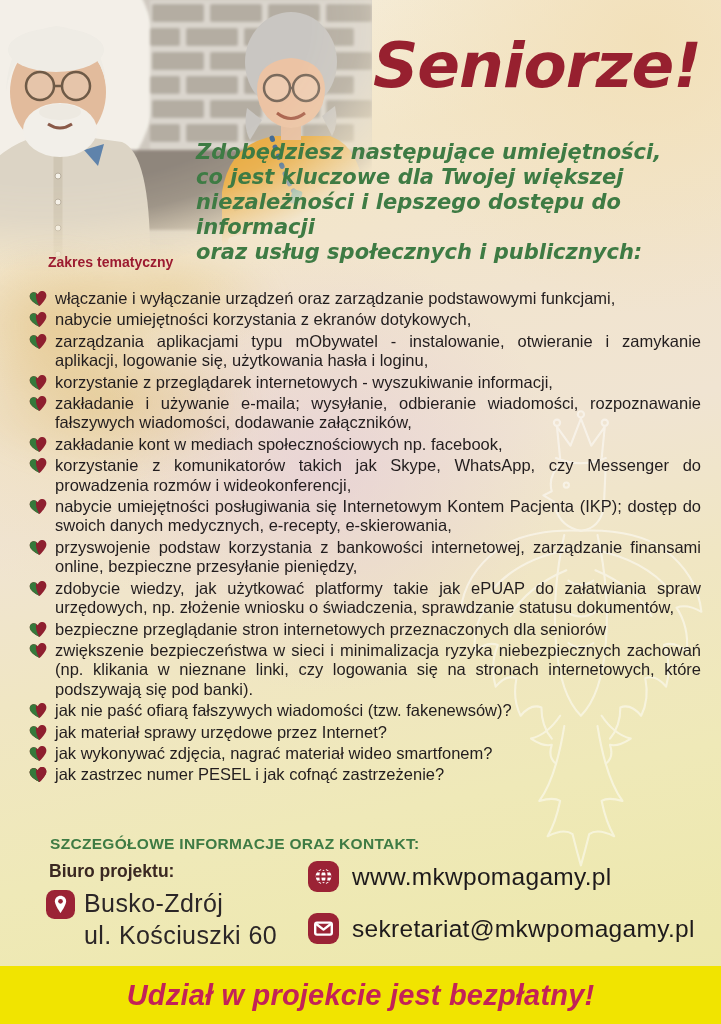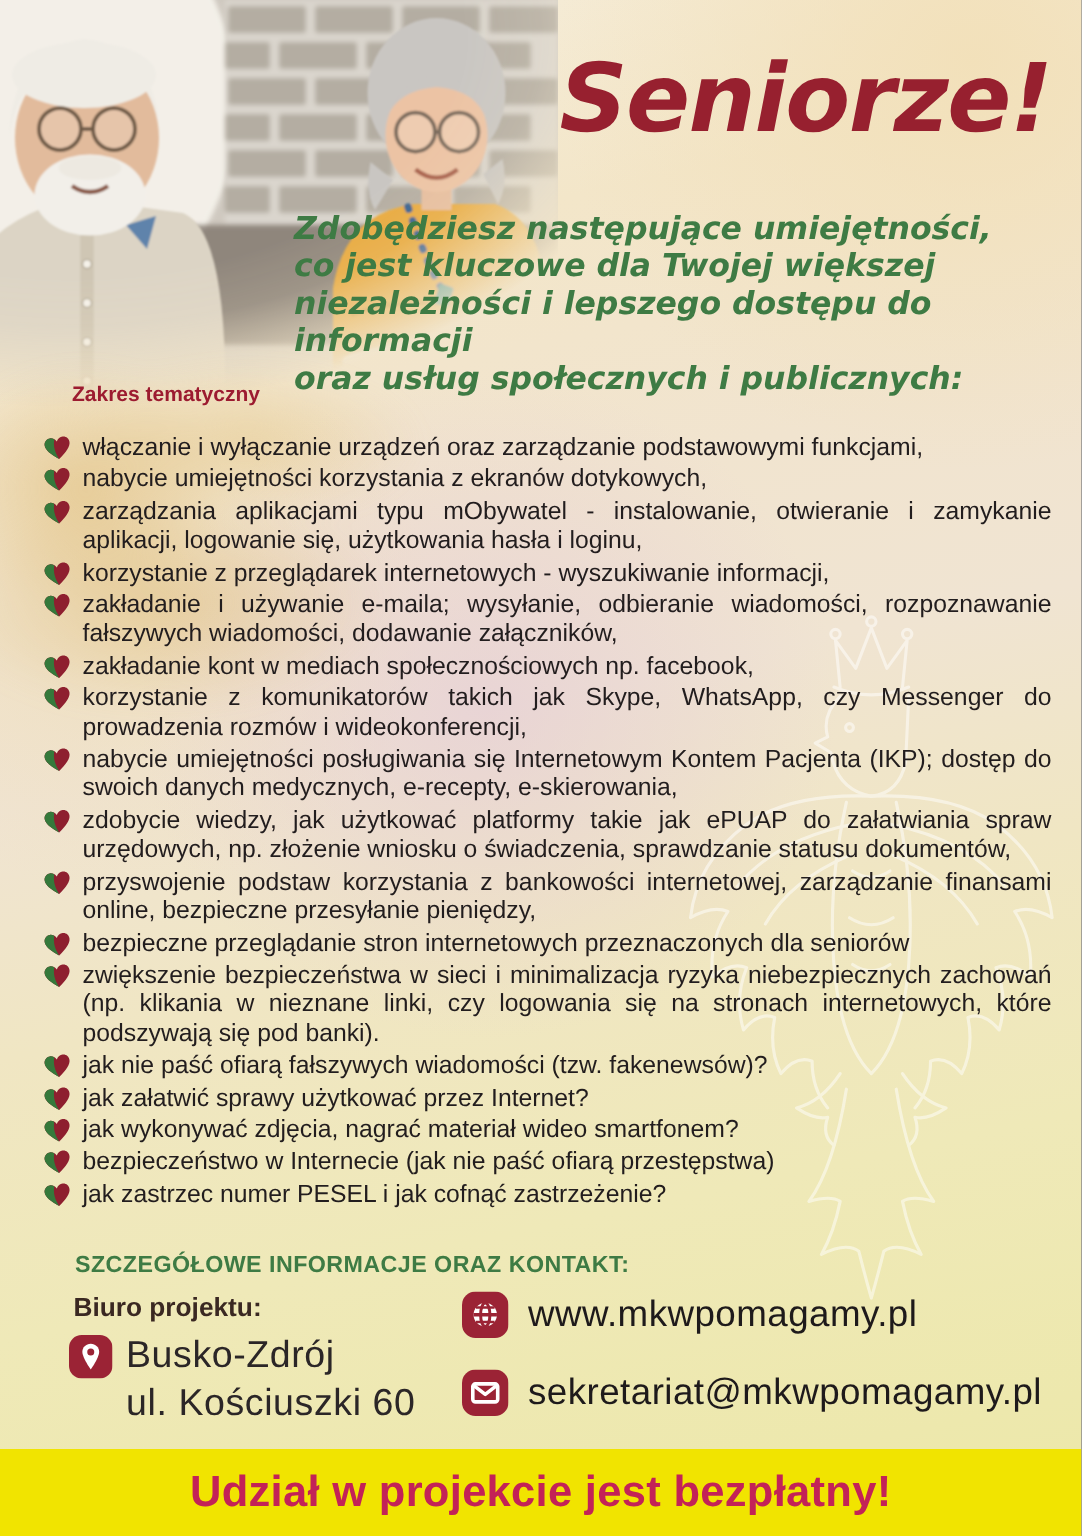--- a/index.html
+++ b/index.html
@@ -47,21 +47,21 @@
   .cicon{width:31px;height:31px;flex:0 0 31px;display:block;}
   .addr-row .cicon{width:29px;height:29px;flex-basis:29px;margin-top:2px;}
   .addr-text div{font-size:25px;line-height:1.26;color:#2B2627;letter-spacing:.4px;}
   .channels{position:absolute;top:861px;left:308px;display:flex;flex-direction:column;gap:21px;}
   .chan-row{display:flex;align-items:center;gap:13px;}
   .chan-row .txt{font-size:24.5px;color:#1E1A1B;letter-spacing:.3px;}
   .chan-row.phone .txt{font-size:29px;font-weight:700;color:#121011;letter-spacing:3px;}
   
   .footer{position:absolute;left:0;right:0;bottom:0;height:58px;background:#F1E400;
     display:flex;align-items:center;justify-content:center;}
-  .footer span{font-size:29px;font-weight:800;color:#C32257;letter-spacing:.2px;}
+  .footer span{font-size:29px;font-weight:800;color:#C32257;letter-spacing:.2px;font-style:italic;}
 </style>
 </head>
 <body>
 
 <div class="page">
 
   <div class="photo">
     <svg width="372" height="272" viewBox="0 0 372 272">
       <defs>
         <filter id="b1" x="-20%" y="-20%" width="140%" height="140%">
@@ -235,63 +235,63 @@
             <g transform="rotate(-8 10 9)">
               <path d="M10,16.5 C4.4,12.2 1.2,8.8 1.2,5.6 C1.2,3.1 3.1,1.2 5.5,1.2 C7.3,1.2 9,2.3 10,4 C11,2.3 12.7,1.2 14.5,1.2 C16.9,1.2 18.8,3.1 18.8,5.6 C18.8,8.8 15.6,12.2 10,16.5 Z" fill="#8E1F2F"></path>
               <path d="M10,16.5 C4.4,12.2 1.2,8.8 1.2,5.6 C1.2,3.1 3.1,1.2 5.5,1.2 C6.6,1.2 7.7,1.6 8.5,2.4 C7,6.5 7.6,11.2 10,16.5 Z" fill="#35793B"></path>
             </g>
           </svg></span><span class="t">nabycie umiejętności posługiwania się Internetowym Kontem Pacjenta (IKP); dostęp do swoich danych medycznych, e-recepty, e-skierowania,</span></li>
     <li><span class="heart"><svg viewBox="0 0 20 18" width="19" height="18">
             <g transform="rotate(-8 10 9)">
               <path d="M10,16.5 C4.4,12.2 1.2,8.8 1.2,5.6 C1.2,3.1 3.1,1.2 5.5,1.2 C7.3,1.2 9,2.3 10,4 C11,2.3 12.7,1.2 14.5,1.2 C16.9,1.2 18.8,3.1 18.8,5.6 C18.8,8.8 15.6,12.2 10,16.5 Z" fill="#8E1F2F"></path>
               <path d="M10,16.5 C4.4,12.2 1.2,8.8 1.2,5.6 C1.2,3.1 3.1,1.2 5.5,1.2 C6.6,1.2 7.7,1.6 8.5,2.4 C7,6.5 7.6,11.2 10,16.5 Z" fill="#35793B"></path>
             </g>
+          </svg></span><span class="t">przyswojenie podstaw korzystania z bankowości internetowej, zarządzanie finansami online, bezpieczne przesyłanie pieniędzy,</span></li>
+    <li><span class="heart"><svg viewBox="0 0 20 18" width="19" height="18">
+            <g transform="rotate(-8 10 9)">
+              <path d="M10,16.5 C4.4,12.2 1.2,8.8 1.2,5.6 C1.2,3.1 3.1,1.2 5.5,1.2 C7.3,1.2 9,2.3 10,4 C11,2.3 12.7,1.2 14.5,1.2 C16.9,1.2 18.8,3.1 18.8,5.6 C18.8,8.8 15.6,12.2 10,16.5 Z" fill="#8E1F2F"></path>
+              <path d="M10,16.5 C4.4,12.2 1.2,8.8 1.2,5.6 C1.2,3.1 3.1,1.2 5.5,1.2 C6.6,1.2 7.7,1.6 8.5,2.4 C7,6.5 7.6,11.2 10,16.5 Z" fill="#35793B"></path>
+            </g>
           </svg></span><span class="t">zdobycie wiedzy, jak użytkować platformy takie jak ePUAP do załatwiania spraw urzędowych, np. złożenie wniosku o świadczenia, sprawdzanie statusu dokumentów,</span></li>
     <li><span class="heart"><svg viewBox="0 0 20 18" width="19" height="18">
             <g transform="rotate(-8 10 9)">
               <path d="M10,16.5 C4.4,12.2 1.2,8.8 1.2,5.6 C1.2,3.1 3.1,1.2 5.5,1.2 C7.3,1.2 9,2.3 10,4 C11,2.3 12.7,1.2 14.5,1.2 C16.9,1.2 18.8,3.1 18.8,5.6 C18.8,8.8 15.6,12.2 10,16.5 Z" fill="#8E1F2F"></path>
               <path d="M10,16.5 C4.4,12.2 1.2,8.8 1.2,5.6 C1.2,3.1 3.1,1.2 5.5,1.2 C6.6,1.2 7.7,1.6 8.5,2.4 C7,6.5 7.6,11.2 10,16.5 Z" fill="#35793B"></path>
             </g>
-          </svg></span><span class="t">przyswojenie podstaw korzystania z bankowości internetowej, zarządzanie finansami online, bezpieczne przesyłanie pieniędzy,</span></li>
-    <li><span class="heart"><svg viewBox="0 0 20 18" width="19" height="18">
-            <g transform="rotate(-8 10 9)">
-              <path d="M10,16.5 C4.4,12.2 1.2,8.8 1.2,5.6 C1.2,3.1 3.1,1.2 5.5,1.2 C7.3,1.2 9,2.3 10,4 C11,2.3 12.7,1.2 14.5,1.2 C16.9,1.2 18.8,3.1 18.8,5.6 C18.8,8.8 15.6,12.2 10,16.5 Z" fill="#8E1F2F"></path>
-              <path d="M10,16.5 C4.4,12.2 1.2,8.8 1.2,5.6 C1.2,3.1 3.1,1.2 5.5,1.2 C6.6,1.2 7.7,1.6 8.5,2.4 C7,6.5 7.6,11.2 10,16.5 Z" fill="#35793B"></path>
-            </g>
           </svg></span><span class="t">bezpieczne przeglądanie stron internetowych przeznaczonych dla seniorów</span></li>
     <li><span class="heart"><svg viewBox="0 0 20 18" width="19" height="18">
             <g transform="rotate(-8 10 9)">
               <path d="M10,16.5 C4.4,12.2 1.2,8.8 1.2,5.6 C1.2,3.1 3.1,1.2 5.5,1.2 C7.3,1.2 9,2.3 10,4 C11,2.3 12.7,1.2 14.5,1.2 C16.9,1.2 18.8,3.1 18.8,5.6 C18.8,8.8 15.6,12.2 10,16.5 Z" fill="#8E1F2F"></path>
               <path d="M10,16.5 C4.4,12.2 1.2,8.8 1.2,5.6 C1.2,3.1 3.1,1.2 5.5,1.2 C6.6,1.2 7.7,1.6 8.5,2.4 C7,6.5 7.6,11.2 10,16.5 Z" fill="#35793B"></path>
             </g>
           </svg></span><span class="t">zwiększenie bezpieczeństwa w sieci i minimalizacja ryzyka niebezpiecznych zachowań (np. klikania w nieznane linki, czy logowania się na stronach internetowych, które podszywają się pod banki).</span></li>
     <li><span class="heart"><svg viewBox="0 0 20 18" width="19" height="18">
             <g transform="rotate(-8 10 9)">
               <path d="M10,16.5 C4.4,12.2 1.2,8.8 1.2,5.6 C1.2,3.1 3.1,1.2 5.5,1.2 C7.3,1.2 9,2.3 10,4 C11,2.3 12.7,1.2 14.5,1.2 C16.9,1.2 18.8,3.1 18.8,5.6 C18.8,8.8 15.6,12.2 10,16.5 Z" fill="#8E1F2F"></path>
               <path d="M10,16.5 C4.4,12.2 1.2,8.8 1.2,5.6 C1.2,3.1 3.1,1.2 5.5,1.2 C6.6,1.2 7.7,1.6 8.5,2.4 C7,6.5 7.6,11.2 10,16.5 Z" fill="#35793B"></path>
             </g>
           </svg></span><span class="t">jak nie paść ofiarą fałszywych wiadomości (tzw. fakenewsów)?</span></li>
     <li><span class="heart"><svg viewBox="0 0 20 18" width="19" height="18">
             <g transform="rotate(-8 10 9)">
               <path d="M10,16.5 C4.4,12.2 1.2,8.8 1.2,5.6 C1.2,3.1 3.1,1.2 5.5,1.2 C7.3,1.2 9,2.3 10,4 C11,2.3 12.7,1.2 14.5,1.2 C16.9,1.2 18.8,3.1 18.8,5.6 C18.8,8.8 15.6,12.2 10,16.5 Z" fill="#8E1F2F"></path>
               <path d="M10,16.5 C4.4,12.2 1.2,8.8 1.2,5.6 C1.2,3.1 3.1,1.2 5.5,1.2 C6.6,1.2 7.7,1.6 8.5,2.4 C7,6.5 7.6,11.2 10,16.5 Z" fill="#35793B"></path>
             </g>
-          </svg></span><span class="t">jak załatwić sprawy użytkować przez Internet?</span></li>
+          </svg></span><span class="t">jak materiał sprawy urzędowe przez Internet?</span></li>
     <li><span class="heart"><svg viewBox="0 0 20 18" width="19" height="18">
             <g transform="rotate(-8 10 9)">
               <path d="M10,16.5 C4.4,12.2 1.2,8.8 1.2,5.6 C1.2,3.1 3.1,1.2 5.5,1.2 C7.3,1.2 9,2.3 10,4 C11,2.3 12.7,1.2 14.5,1.2 C16.9,1.2 18.8,3.1 18.8,5.6 C18.8,8.8 15.6,12.2 10,16.5 Z" fill="#8E1F2F"></path>
               <path d="M10,16.5 C4.4,12.2 1.2,8.8 1.2,5.6 C1.2,3.1 3.1,1.2 5.5,1.2 C6.6,1.2 7.7,1.6 8.5,2.4 C7,6.5 7.6,11.2 10,16.5 Z" fill="#35793B"></path>
             </g>
           </svg></span><span class="t">jak wykonywać zdjęcia, nagrać materiał wideo smartfonem?</span></li>
     <li><span class="heart"><svg viewBox="0 0 20 18" width="19" height="18">
             <g transform="rotate(-8 10 9)">
               <path d="M10,16.5 C4.4,12.2 1.2,8.8 1.2,5.6 C1.2,3.1 3.1,1.2 5.5,1.2 C7.3,1.2 9,2.3 10,4 C11,2.3 12.7,1.2 14.5,1.2 C16.9,1.2 18.8,3.1 18.8,5.6 C18.8,8.8 15.6,12.2 10,16.5 Z" fill="#8E1F2F"></path>
               <path d="M10,16.5 C4.4,12.2 1.2,8.8 1.2,5.6 C1.2,3.1 3.1,1.2 5.5,1.2 C6.6,1.2 7.7,1.6 8.5,2.4 C7,6.5 7.6,11.2 10,16.5 Z" fill="#35793B"></path>
             </g>
-          </svg></span><span class="t">bezpieczeństwo w Internecie (jak nie paść ofiarą przestępstwa)</span></li>
+          </svg></span></li>
     <li><span class="heart"><svg viewBox="0 0 20 18" width="19" height="18">
             <g transform="rotate(-8 10 9)">
               <path d="M10,16.5 C4.4,12.2 1.2,8.8 1.2,5.6 C1.2,3.1 3.1,1.2 5.5,1.2 C7.3,1.2 9,2.3 10,4 C11,2.3 12.7,1.2 14.5,1.2 C16.9,1.2 18.8,3.1 18.8,5.6 C18.8,8.8 15.6,12.2 10,16.5 Z" fill="#8E1F2F"></path>
               <path d="M10,16.5 C4.4,12.2 1.2,8.8 1.2,5.6 C1.2,3.1 3.1,1.2 5.5,1.2 C6.6,1.2 7.7,1.6 8.5,2.4 C7,6.5 7.6,11.2 10,16.5 Z" fill="#35793B"></path>
             </g>
           </svg></span><span class="t">jak zastrzec numer PESEL i jak cofnąć zastrzeżenie?</span></li>
   </ul>
 
   <p class="contact-heading">SZCZEGÓŁOWE INFORMACJE ORAZ KONTAKT:</p>
 

